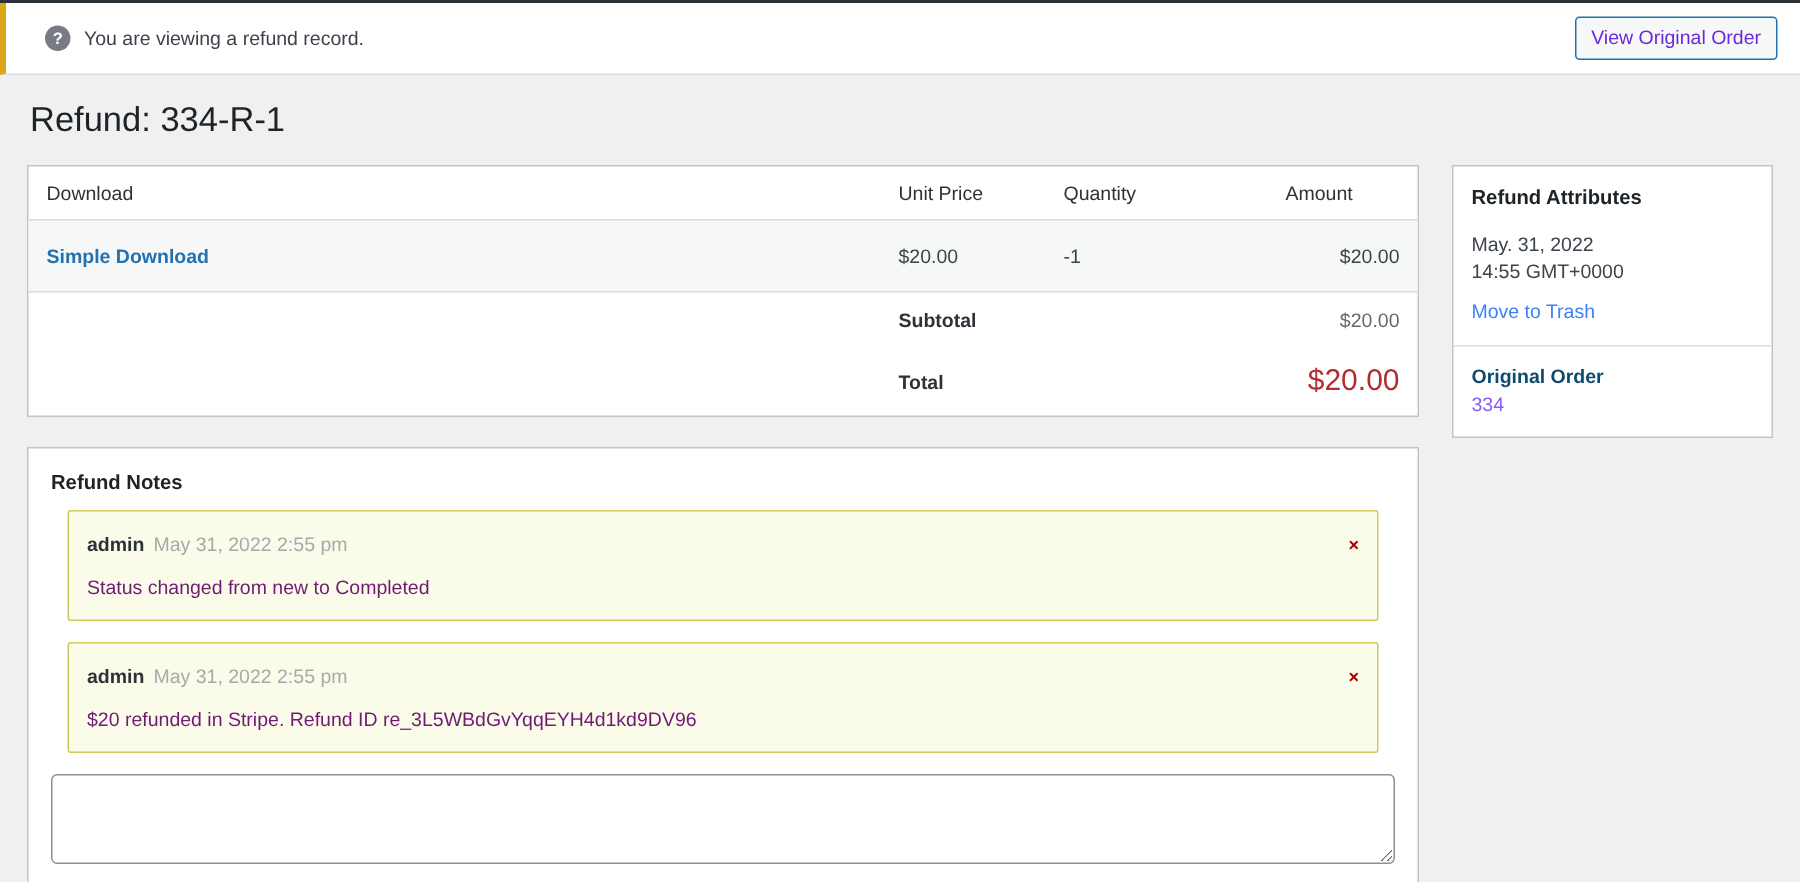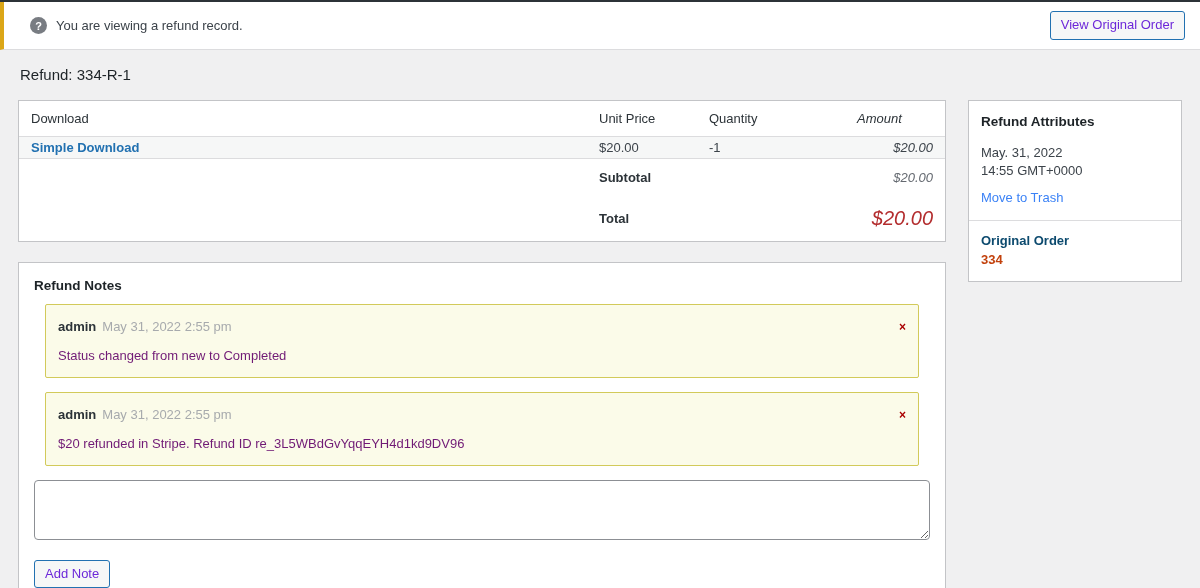--- a/index.html
+++ b/index.html
@@ -43,64 +43,64 @@
     font-size: 13px;
     font-family: "Liberation Sans", sans-serif;
     line-height: 1.4;
     cursor: pointer;
     text-decoration: none;
   }
 
   
   .content { padding: 6px 18px 0; }
   h1.page-title {
-    font-size: 15px;
+    font-size: 23px;
     font-weight: 400;
     color: #1d2327;
     margin: 9px 0 15px 2px;
     line-height: 1.3;
   }
   .columns { display: flex; gap: 22px; align-items: flex-start; }
   .main-col { flex: 1; min-width: 0; }
   .side-col { width: 214px; flex-shrink: 0; }
   .box { background: #fff; border: 1px solid #c3c4c7; }
 
   
   table.items { width: 100%; border-collapse: collapse; }
   table.items th {
     text-align: left;
     font-weight: 400;
     color: #2c3338;
     padding: 10px 12px;
   }
-  table.items td { padding: 3px 12px; }
+  table.items td { padding: 16px 12px; }
   .col-unit { width: 110px; }
   .col-qty  { width: 148px; }
   .col-amt  { width: 100px; }
-  th.num-right, td.num-right { text-align: right; font-style: italic; }
+  th.num-right, td.num-right { text-align: right; }
   tr.item-row {
     background: #f6f7f7;
     border-top: 1px solid #dcdcde;
     border-bottom: 1px solid #dcdcde;
   }
   a.item-link { color: #2271b1; font-weight: bold; text-decoration: none; cursor: pointer; }
   tr.totals-row td { padding: 11px 12px; }
   .totals-label { font-weight: bold; color: #2c3338; }
   .subtotal-value { color: #646970; }
   .total-value { color: #b32d2e; font-size: 20px; }
 
   
   .side-section-1 { padding: 13px 12px 15px; }
   .side-title { font-weight: 600; color: #1d2327; font-size: 13.5px; margin-bottom: 15px; }
   .side-date { line-height: 1.4; color: #3c434a; }
   a.trash-link { display: inline-block; margin-top: 10px; color: #3b82f6; text-decoration: none; cursor: pointer; }
   .side-divider { border-top: 1px solid #dcdcde; }
   .side-section-2 { padding: 12px 12px 14px; }
   .side-label { font-weight: 600; color: #0c4a6e; margin-bottom: 4px; }
-  a.order-link { color: #c2410c; text-decoration: none; cursor: pointer; font-weight: bold; }
+  a.order-link { color: #8b5cf6; text-decoration: none; cursor: pointer; }
 
   
   .notes-box { margin-top: 20px; padding-bottom: 15px; }
   .notes-title { font-weight: 600; font-size: 13.5px; color: #1d2327; padding: 15px 15px 11px; }
   .note {
     margin: 0 26px 14px;
     background: #fbfbe9;
     border: 1px solid #d2ca5a;
     border-radius: 2px;
     padding: 14px 12px;

